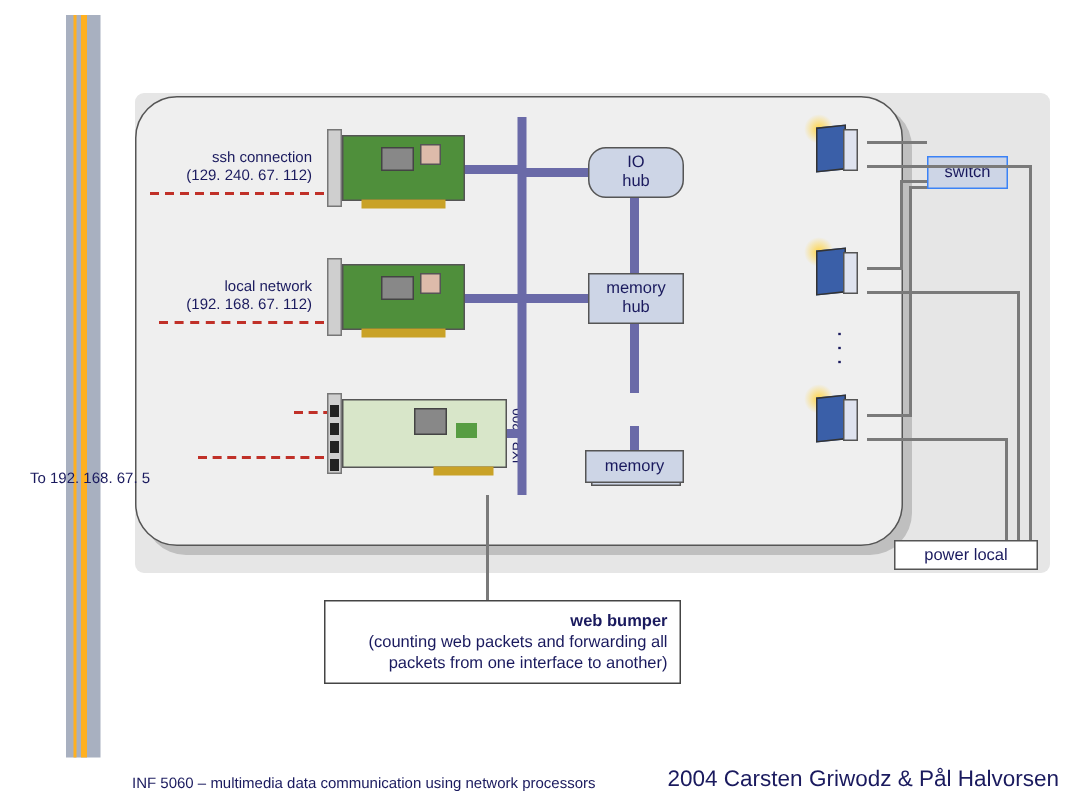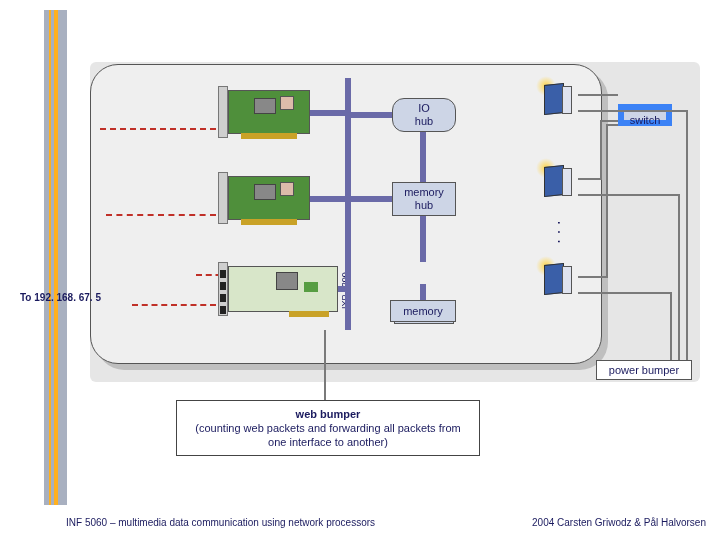--- a/index.html
+++ b/index.html
@@ -31,51 +31,59 @@
   
   .lbl { position: absolute; font-size: 10px; text-align: right; line-height: 12px; }
   .lbl .ip { display: block; }
   .dashline { position: absolute; height: 0; border-top: 2px dashed #c03028; }
   
   .bus-v { position: absolute; width: 6px; background: #6a6aa8; }
   .bus-h { position: absolute; height: 6px; background: #6a6aa8; }
   .hub { position: absolute; width: 64px; height: 34px; background: #cdd5e6; border: 1px solid #555; text-align: center; font-size: 11px; padding-top: 3px; line-height: 13px; }
   .cpu { position: absolute; width: 60px; height: 22px; background: #cdd5e6; border: 1px solid #555; text-align: center; font-size: 11px; line-height: 20px; }
   .mem { position: absolute; width: 66px; height: 22px; background: #cdd5e6; border: 1px solid #555; text-align: center; font-size: 11px; line-height: 20px; }
-  .switch { position: absolute; width: 54px; height: 22px; background: #cdd5e6; border: 6px solid #3b82f6; text-align: center; font-size: 11px; line-height: 20px; }
+  .switch { position: absolute; width: 54px; height: 22px; background: #cdd5e6; border: 1px solid #3b82f6; text-align: center; font-size: 11px; line-height: 20px; }
   
   .server { position: absolute; width: 36px; height: 40px; }
   .server .body { position: absolute; left: 4px; top: 4px; width: 20px; height: 30px; background: #3a5fa8; border: 1px solid #333; transform: skewY(-6deg); }
   .server .front { position: absolute; left: 22px; top: 6px; width: 10px; height: 28px; background: #dfe3ef; border: 1px solid #555; }
   .server .glow { position: absolute; left: -4px; top: -4px; width: 20px; height: 20px; background: radial-gradient(circle, #ffd54a 0%, rgba(255,213,74,0) 70%); border-radius: 50%; }
   .dots { position: absolute; font-size: 16px; line-height: 6px; color: #1a1a5e; text-align: center; writing-mode: vertical-rl; letter-spacing: 4px; }
   .wire { position: absolute; background: #7a7a7a; }
   .pswitch { position: absolute; width: 96px; height: 20px; border: 1px solid #555; text-align: center; font-size: 11px; line-height: 18px; background: #fff; }
-  .webbox { position: absolute; width: 304px; border: 1px solid #444; text-align: center; font-size: 11px; padding: 6px 8px; background: #fff; line-height: 14px; }
+  .webbox { position: absolute; width: 238px; border: 1px solid #444; text-align: right; font-size: 11px; padding: 6px 8px; background: #fff; line-height: 14px; margin-left: 40px; }
   .webbox b { font-weight: bold; }
-  .footer-l { position: absolute; left: 66px; bottom: 12px; font-size: 10px; }
-  .footer-r { position: absolute; right: 14px; bottom: 12px; font-size: 10px; }
+  .footer-l { position: absolute; left: 88px; bottom: 12px; font-size: 10px; }
+  .footer-r { position: absolute; right: 14px; bottom: 12px; font-size: 15px; }
 </style>
 </head>
 <body>
 
 <div class="slide">
   <div class="stripe"></div>
   <div class="stripe-line"></div>
   <div class="stripe-line2"></div>
 
   <div class="outer-panel"></div>
   <div class="outer-shadow"></div>
   <div class="inner-panel"></div>
 
+  <div class="lbl" style="left:88px; top:100px; width:120px;">
+    <span>ssh connection</span>
+    <span class="ip">(129. 240. 67. 112)</span>
+  </div>
   <div class="dashline" style="left:100px; top:128px; width:116px;"></div>
 
+  <div class="lbl" style="left:96px; top:186px; width:112px;">
+    <span>local network</span>
+    <span class="ip">(192. 168. 67. 112)</span>
+  </div>
   <div class="dashline" style="left:106px; top:214px; width:110px;"></div>
 
-  <div class="lbl" style="left:20px; top:292px; width:112px; text-align:left;font-weight:bold;">To 192. 168. 67. 5</div>
+  <div class="lbl" style="left:20px; top:314px; width:112px; text-align:left;">To 192. 168. 67. 5</div>
   <div class="dashline" style="left:132px; top:304px; width:84px;"></div>
   <div class="dashline" style="left:196px; top:274px; width:84px; border-top:2px dashed #c03028;"></div>
 
   <div class="nic" style="left:200px; top:84px;">
     <div class="bracket"></div>
     <div class="pcb">
       <div class="gold"></div>
     </div>
     <div class="chip"></div>
     <div class="chip2"></div>
@@ -148,21 +156,21 @@
   <div class="wire" style="left:606px; top:124px; width:2px; height:154px;"></div>
   <div class="wire" style="left:606px; top:124px; width:12px; height:2px;"></div>
 
   <div class="wire" style="left:578px; top:110px; width:110px; height:2px;"></div>
   <div class="wire" style="left:686px; top:110px; width:2px; height:250px;"></div>
   <div class="wire" style="left:578px; top:194px; width:102px; height:2px;"></div>
   <div class="wire" style="left:678px; top:194px; width:2px; height:166px;"></div>
   <div class="wire" style="left:578px; top:292px; width:94px; height:2px;"></div>
   <div class="wire" style="left:670px; top:292px; width:2px; height:68px;"></div>
 
-  <div class="pswitch" style="left:596px; top:360px;">power bumper</div>
+  <div class="pswitch" style="left:596px; top:360px;">power local</div>
 
   <div class="webbox" style="left:176px; top:400px;">
     <b>web bumper</b><br>
     <span>(counting web packets and forwarding all packets from one interface to another)</span>
   </div>
   <div class="wire" style="left:324px; top:330px; width:2px; height:70px;"></div>
 
   <div class="footer-l">INF 5060 – multimedia data communication using network processors</div>
   <div class="footer-r">2004 Carsten Griwodz &amp; Pål Halvorsen</div>
 </div>

